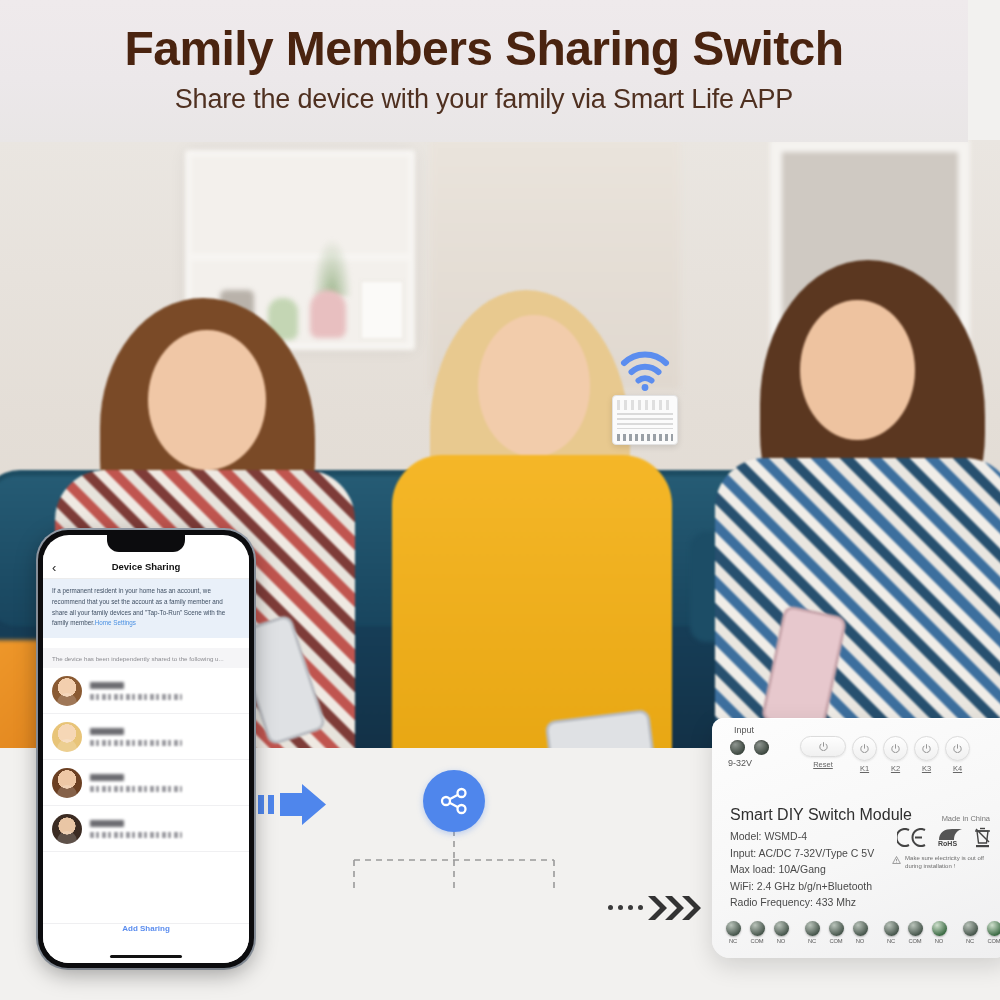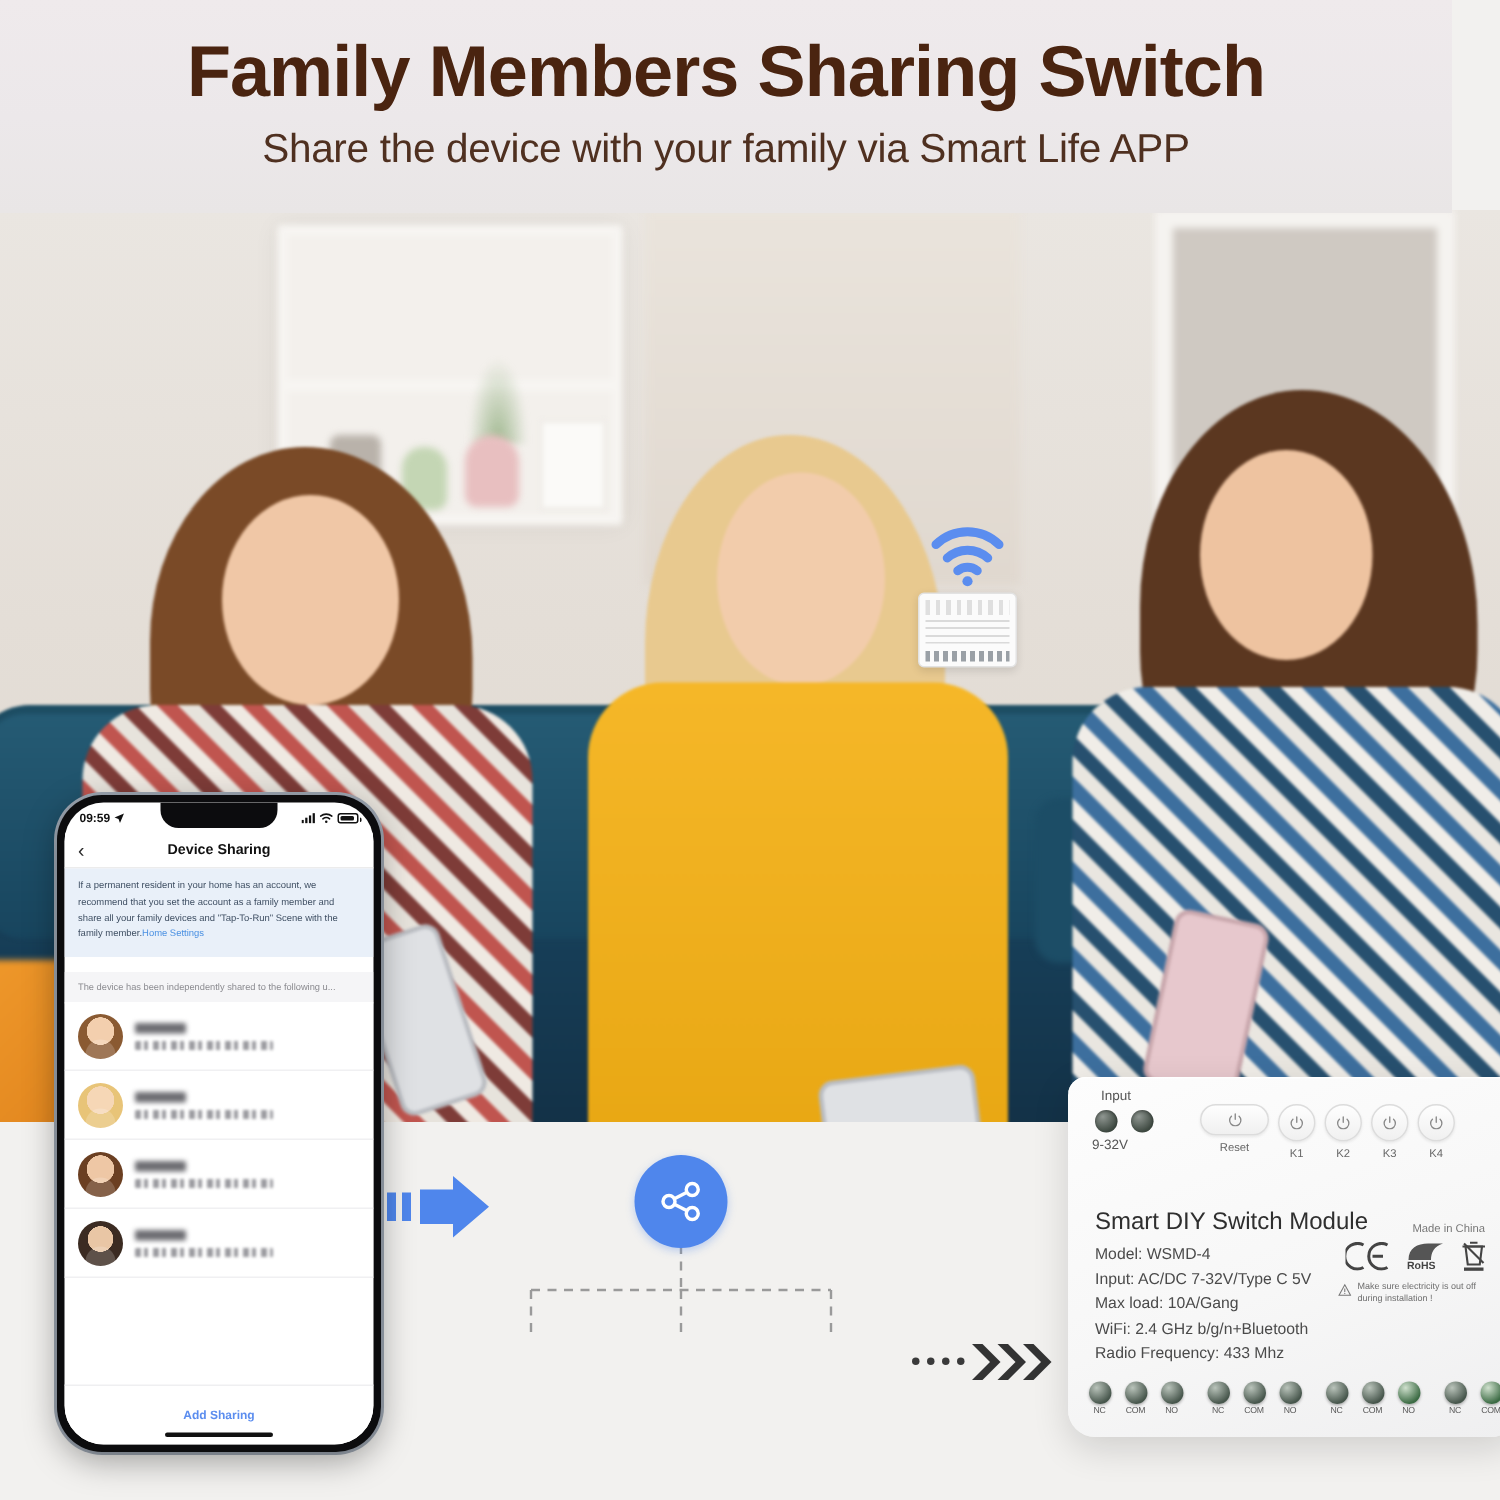--- a/index.html
+++ b/index.html
@@ -145,21 +145,21 @@
   .av3{background:radial-gradient(circle at 50% 38%,#eec7a5 0 38%,#6b3f22 39% 100%);}
   .av4{background:radial-gradient(circle at 50% 40%,#e9c6a5 0 36%,#3b2b22 37% 100%);}
   .avatar:after{content:"";position:absolute;left:50%;top:58%;transform:translateX(-50%);
     width:20px;height:20px;border-radius:10px 10px 0 0;background:rgba(255,255,255,.18);}
   .rowtext{flex:1;min-width:0;}
   .rowname{height:7px;width:34px;border-radius:1px;background:#6d6d72;filter:blur(1.7px);margin-bottom:5px;}
   .rownum{height:6px;width:92px;border-radius:1px;
     background:repeating-linear-gradient(90deg,#9b9ba0 0 4px,transparent 4px 6px,#9b9ba0 6px 9px,transparent 9px 12px);
     filter:blur(1.1px);}
   .addbar{position:absolute;left:0;bottom:0;width:100%;height:40px;background:#fff;border-top:1px solid #efeff1;
-    display:flex;align-items:center;justify-content:center;}
+    display:flex;align-items:flex-start;justify-content:center;}
   .addsharing{font-size:8px;font-weight:700;color:#5b8def;}
   .homeindicator{position:absolute;left:50%;bottom:5px;transform:translateX(-50%);width:72px;height:3px;
     background:#111;border-radius:2px;}
 
   
   .arrow-wrap{position:absolute;left:258px;top:782px;width:70px;height:45px;z-index:25;}
 
   
   .share-node{position:absolute;left:423px;top:770px;width:62px;height:62px;border-radius:50%;
     background:#4f86ec;display:flex;align-items:center;justify-content:center;z-index:25;
@@ -193,21 +193,21 @@
   .mod-term{position:absolute;top:22px;width:15px;height:15px;border-radius:50%;
     background:radial-gradient(circle at 35% 30%,#8f9691,#3f4a42 70%);box-shadow:0 1px 2px rgba(0,0,0,.3) inset;}
   .mt1{left:18px;} .mt2{left:42px;}
   .mod-volt{position:absolute;left:16px;top:40px;font-size:9px;color:#555;}
   .btnrow{position:absolute;left:88px;top:18px;display:flex;align-items:flex-start;gap:6px;}
   .btn{position:relative;text-align:center;}
   .btn-face{background:linear-gradient(180deg,#fefefe,#f0f0f0);border:1px solid #dcdcdc;
     display:flex;align-items:center;justify-content:center;box-shadow:0 1px 2px rgba(0,0,0,.08);}
   .btn-reset .btn-face{width:46px;height:21px;border-radius:11px;}
   .btn-k .btn-face{width:25px;height:25px;border-radius:50%;}
-  .btn-lbl{font-size:7.5px;color:#666;margin-top:3px;}
+  .btn-lbl{font-size:7.5px;color:#666;margin-top:3px;text-decoration:underline;}
   .pwr{width:9px;height:9px;}
   .mod-title{position:absolute;left:18px;top:88px;font-size:16px;color:#2f2f2f;}
   .mod-specs{position:absolute;left:18px;top:110px;font-size:10.5px;line-height:1.58;color:#4a4a4a;}
   .mod-china{position:absolute;right:22px;top:96px;font-size:7.5px;color:#777;}
   .mod-marks{position:absolute;right:20px;top:108px;display:flex;align-items:center;gap:9px;}
   .mod-warn{position:absolute;right:16px;top:136px;display:flex;align-items:flex-start;gap:4px;
     font-size:6px;line-height:1.35;color:#6e6e6e;width:104px;}
   .outrow{position:absolute;left:12px;bottom:14px;display:flex;gap:13px;}
   .outgrp{display:flex;gap:6px;}
   .outpin{text-align:center;width:18px;}
@@ -277,42 +277,20 @@
 
   <div class="header">
     <div class="title">Family Members Sharing Switch</div>
     <div class="subtitle">Share the device with your family via Smart Life APP</div>
   </div>
 
   <div class="phone">
     <div class="screen">
       <div class="notch"></div>
 
-      <div class="statusbar">
-        <div class="sb-left">
-          <span>09:59</span>
-          <svg width="7" height="7" viewBox="0 0 10 10">
-            <path d="M9.5 .5 L.5 4.3 L4.3 5.7 L5.7 9.5 Z" fill="#111"></path>
-          </svg>
-        </div>
-        <div class="sb-right">
-          <svg width="9" height="7" viewBox="0 0 12 9">
-            <rect x="0" y="6" width="2" height="3" fill="#111"></rect>
-            <rect x="3.3" y="4" width="2" height="5" fill="#111"></rect>
-            <rect x="6.6" y="2" width="2" height="7" fill="#111"></rect>
-            <rect x="9.9" y="0" width="2" height="9" fill="#111"></rect>
-          </svg>
-          <svg width="9" height="7" viewBox="0 0 12 9">
-            <path d="M1 2.6 A8 8 0 0 1 11 2.6" fill="none" stroke="#111" stroke-width="1.4" stroke-linecap="round"></path>
-            <path d="M3 5 A5 5 0 0 1 9 5" fill="none" stroke="#111" stroke-width="1.4" stroke-linecap="round"></path>
-            <circle cx="6" cy="7.7" r="1.1" fill="#111"></circle>
-          </svg>
-          <span class="bat"></span>
-        </div>
-      </div>
 
       <div class="navbar">
         <span class="navback">‹</span>
         <span class="navtitle">Device Sharing</span>
       </div>
 
       <div class="infobanner">
         <span>If a permanent resident in your home has an account, we recommend that you set the account as a family member and share all your family devices and "Tap-To-Run" Scene with the family member.</span><a href="#">Home Settings</a>
       </div>
 

